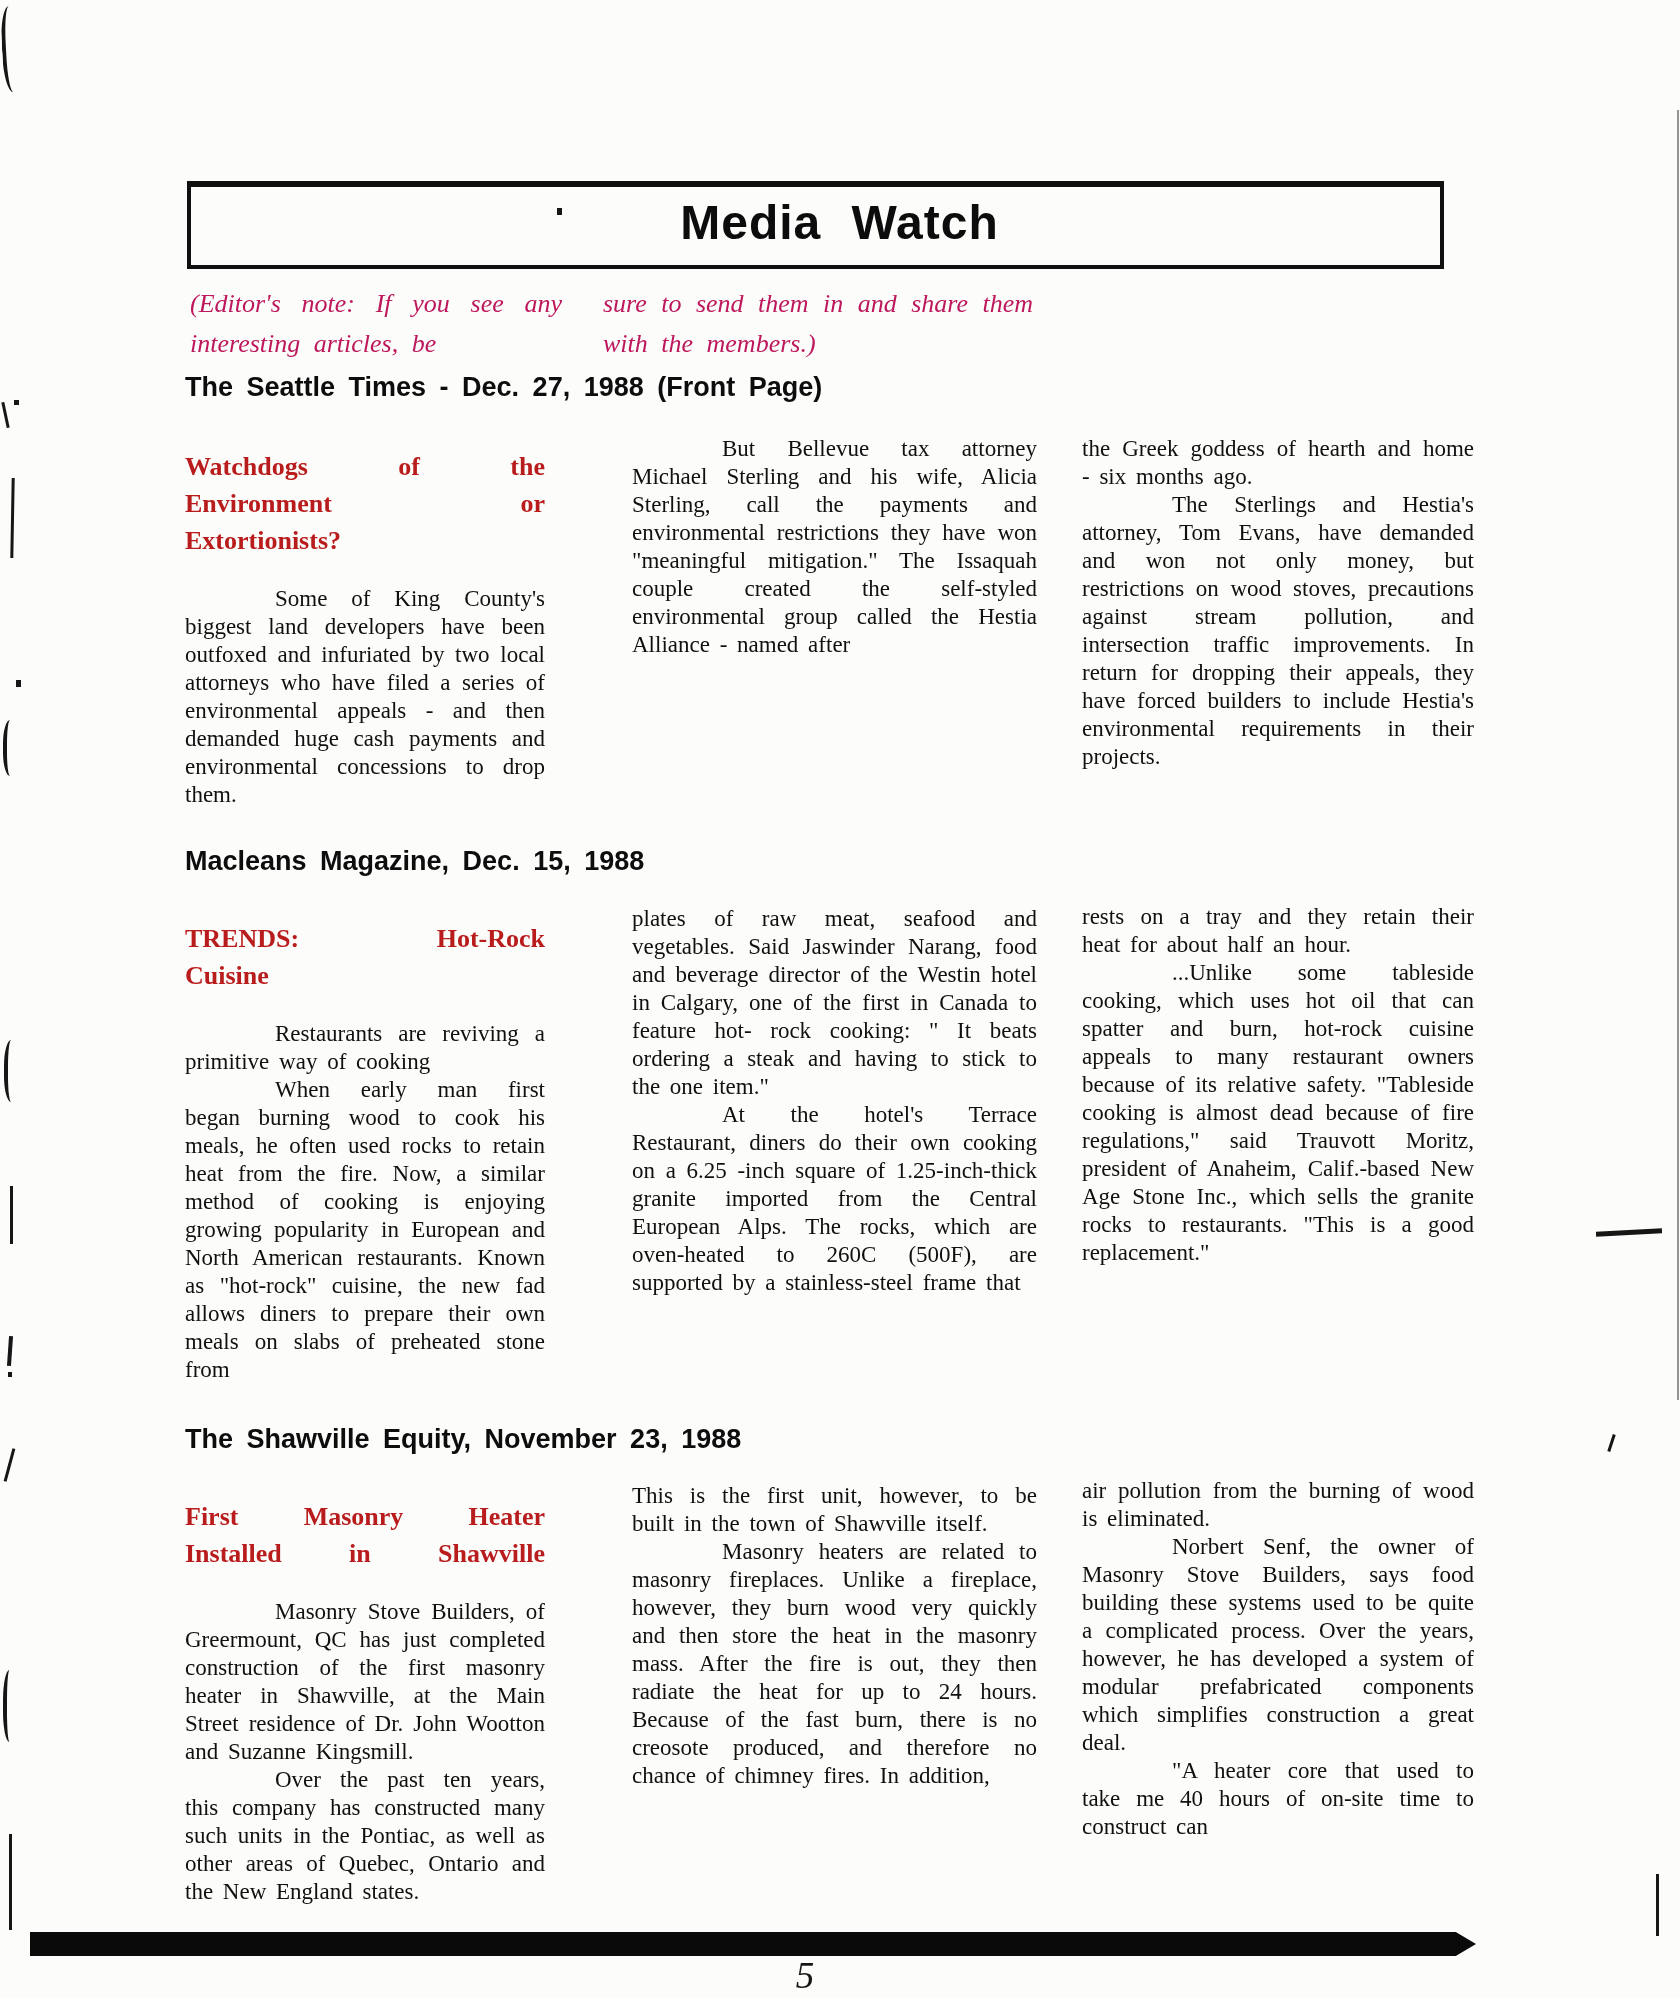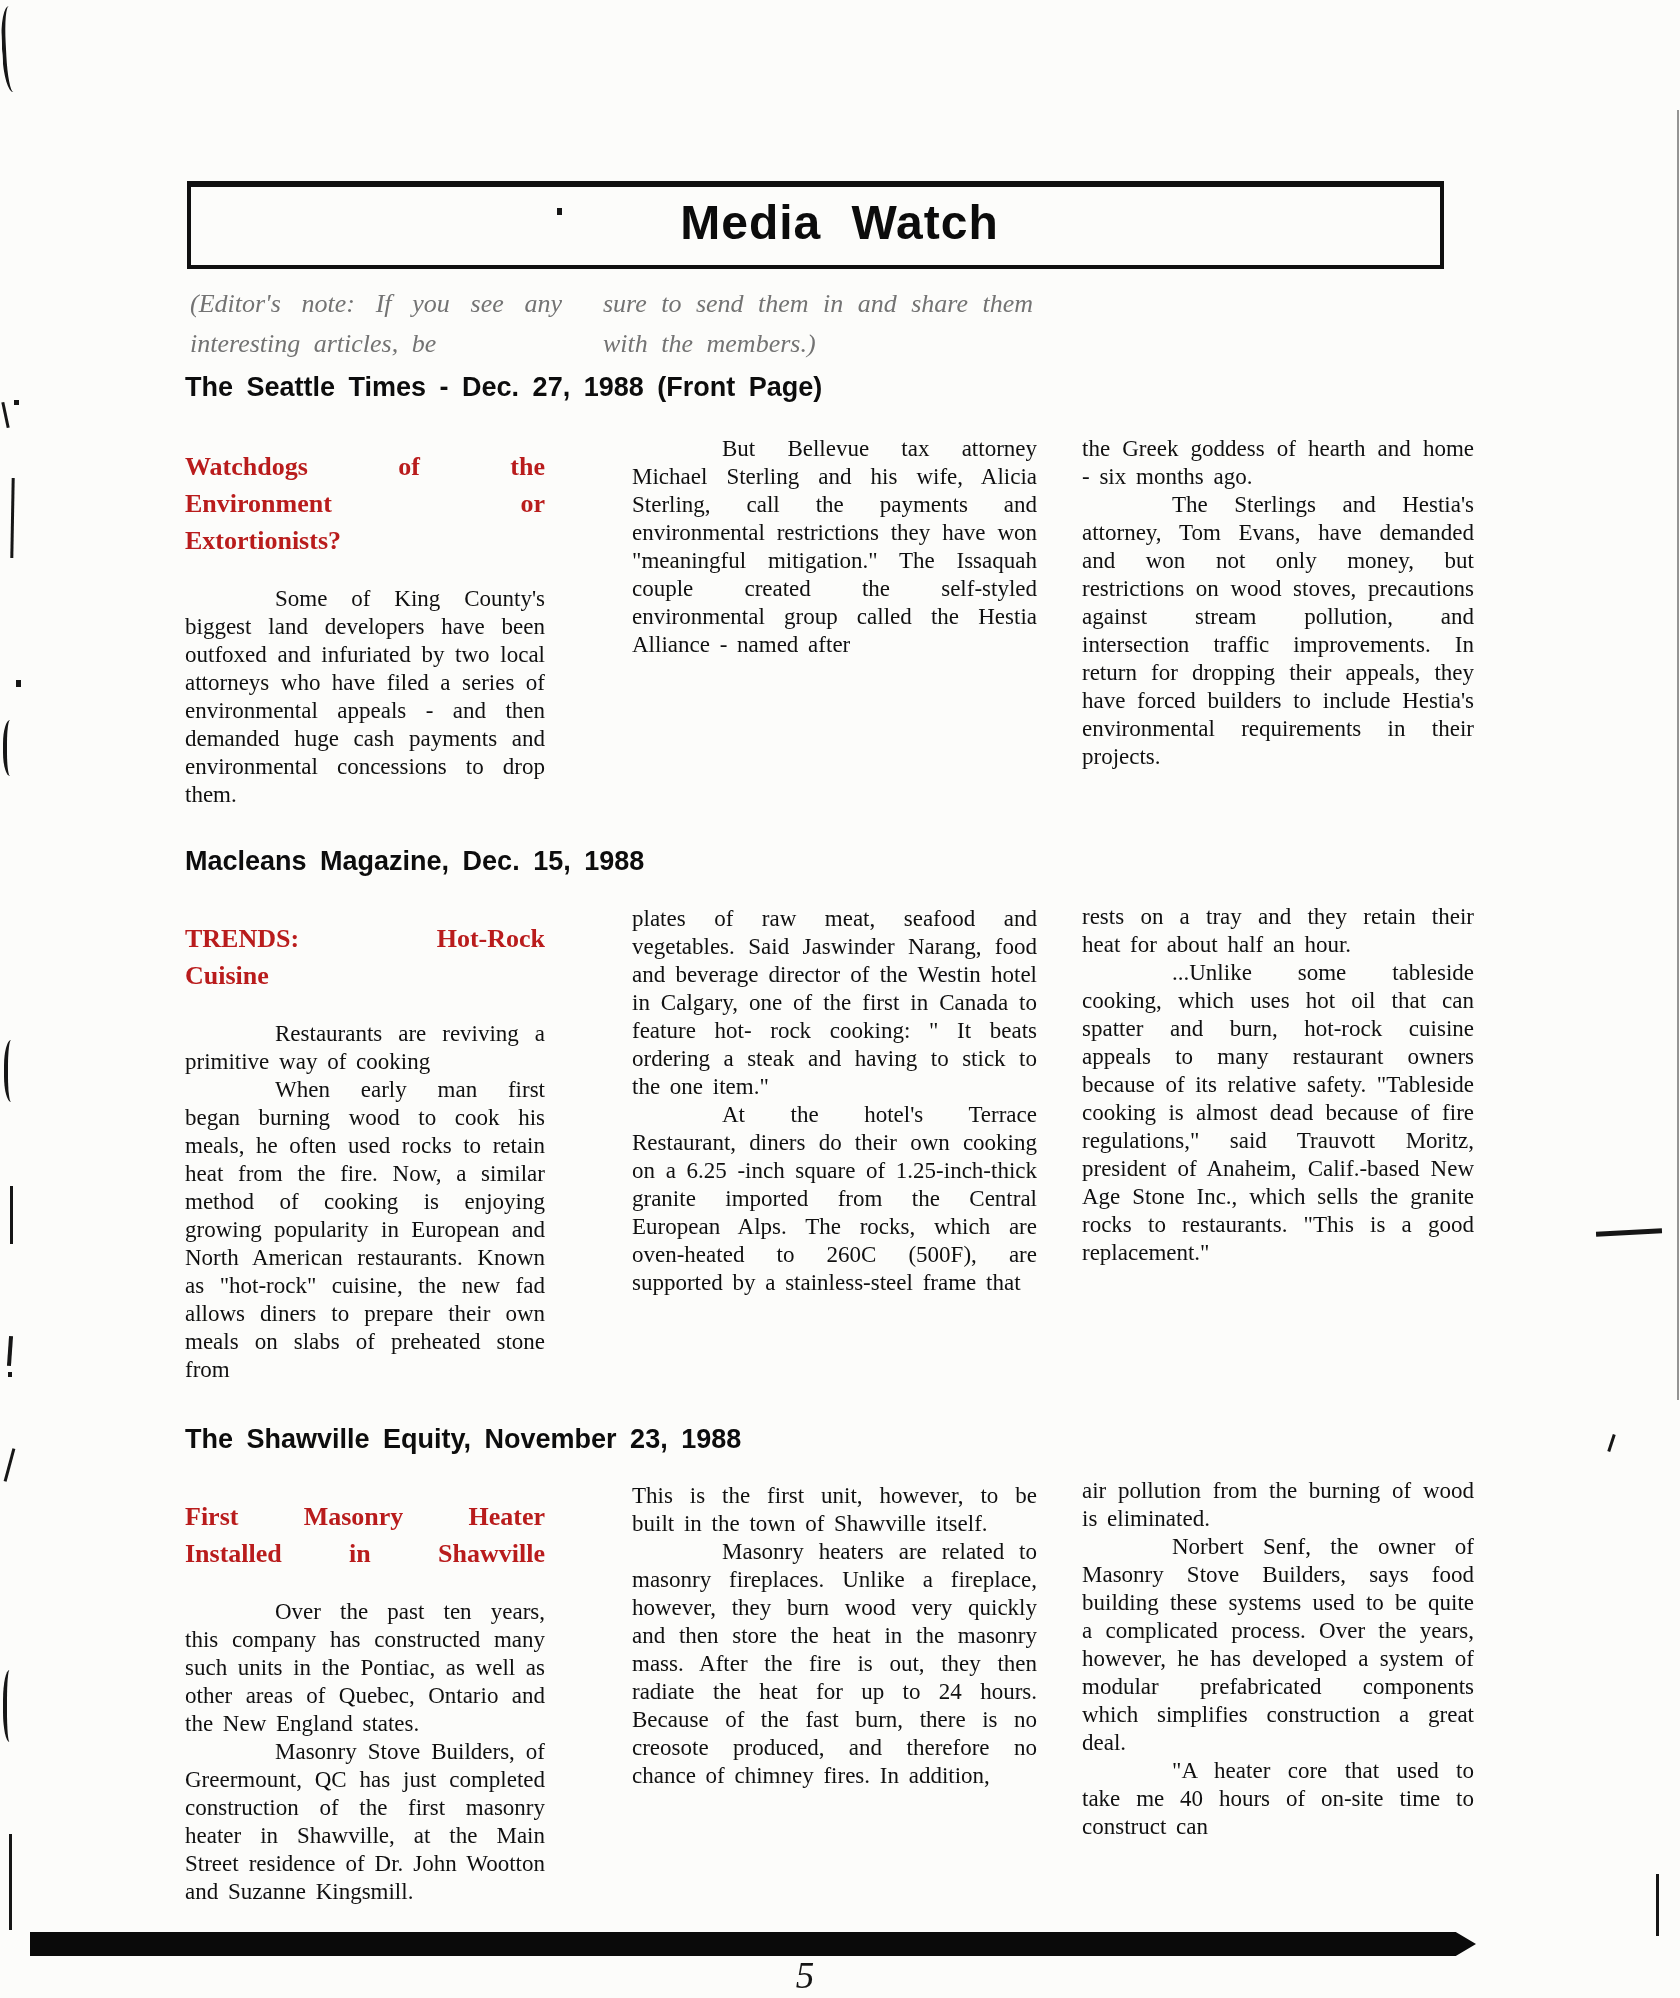--- a/index.html
+++ b/index.html
@@ -20,21 +20,21 @@
   .title-text {
     font-family:"Liberation Sans","DejaVu Sans",sans-serif;
     font-weight:bold; font-size:48px; letter-spacing:1px; word-spacing:16px;
     text-align:center; margin-top:8px; color:#0c0c0c;
   }
 
   
   .note {
     position:absolute; top:284px;
     font-style:italic; font-size:26px; line-height:40px;
-    word-spacing:7px; text-align:justify; color:#737373;
+    word-spacing:7px; text-align:justify; color:#be185d;
   }
   .note-left  { left:190px; width:372px; }
   .note-right { left:603px; width:430px; }
 
   
   .src-header {
     position:absolute; left:185px; width:1260px; text-align:left;
     font-family:"Liberation Sans","DejaVu Sans",sans-serif;
     font-weight:bold; font-size:27px; word-spacing:6px; color:#0d0d0d;
   }
@@ -108,22 +108,22 @@
 </div>
 <div class="col c3" style="top:903px">
   <p>rests on a tray and they retain their heat for about half an hour.</p>
   <p class="ind">...Unlike some tableside cooking, which uses hot oil that can spatter and burn, hot-rock cuisine appeals to many restaurant owners because of its relative safety.  "Tableside cooking is almost dead because of fire regulations," said Trauvott Moritz, president of Anaheim, Calif.-based New Age Stone Inc., which sells the granite rocks to restaurants.  "This is a good replacement."</p>
 </div>
 
 <div class="src-header" style="top:1424px">The Shawville Equity, November 23, 1988</div>
 
 <div class="col c1" style="top:1498px">
   <h3>First Masonry Heater Installed in Shawville</h3>
+  <p class="ind">Masonry Stove Builders, of Greermount, QC has just completed construction of the first masonry heater in Shawville, at the Main Street residence of Dr. John Wootton and Suzanne Kingsmill.</p>
   <p class="ind">Over the past ten years, this company has constructed many such units in the Pontiac, as well as other areas of Quebec, Ontario and the New England states.</p>
-  <p class="ind">Masonry Stove Builders, of Greermount, QC has just completed construction of the first masonry heater in Shawville, at the Main Street residence of Dr. John Wootton and Suzanne Kingsmill.</p>
 </div>
 <div class="col c2" style="top:1482px">
   <p>This is the first unit, however, to be built in the town of Shawville itself.</p>
   <p class="ind">Masonry heaters are related to masonry fireplaces.  Unlike a fireplace, however, they burn wood very quickly and then store the heat in the masonry mass.  After the fire is out, they then radiate the heat for up to 24 hours.  Because of the fast burn, there is no creosote produced, and therefore no chance of chimney fires.  In addition,</p>
 </div>
 <div class="col c3" style="top:1477px">
   <p>air pollution from the burning of wood is eliminated.</p>
   <p class="ind">Norbert Senf, the owner of Masonry Stove Builders, says food building these systems used to be quite a complicated process.  Over the years, however, he has developed a system of modular prefabricated components which simplifies construction a great deal.</p>
   <p class="ind">"A heater core that used to take me 40 hours of on-site time to construct can</p>
 </div>

